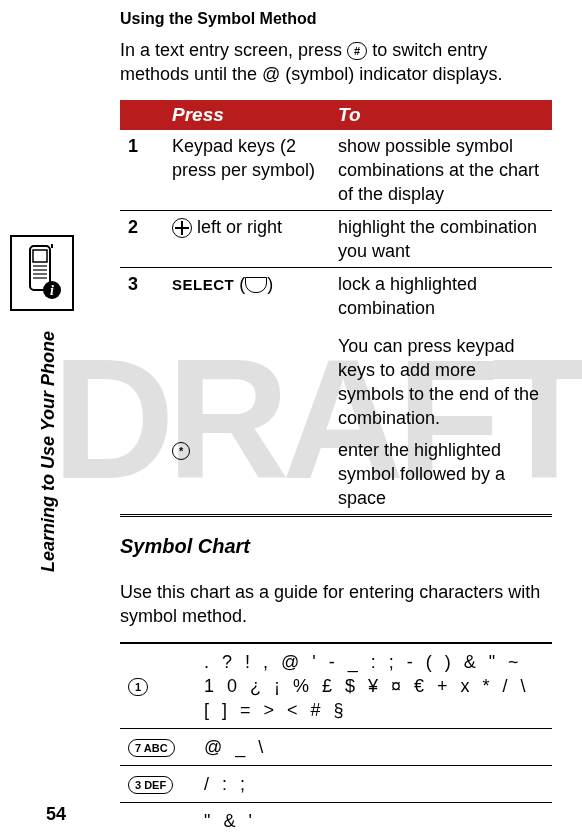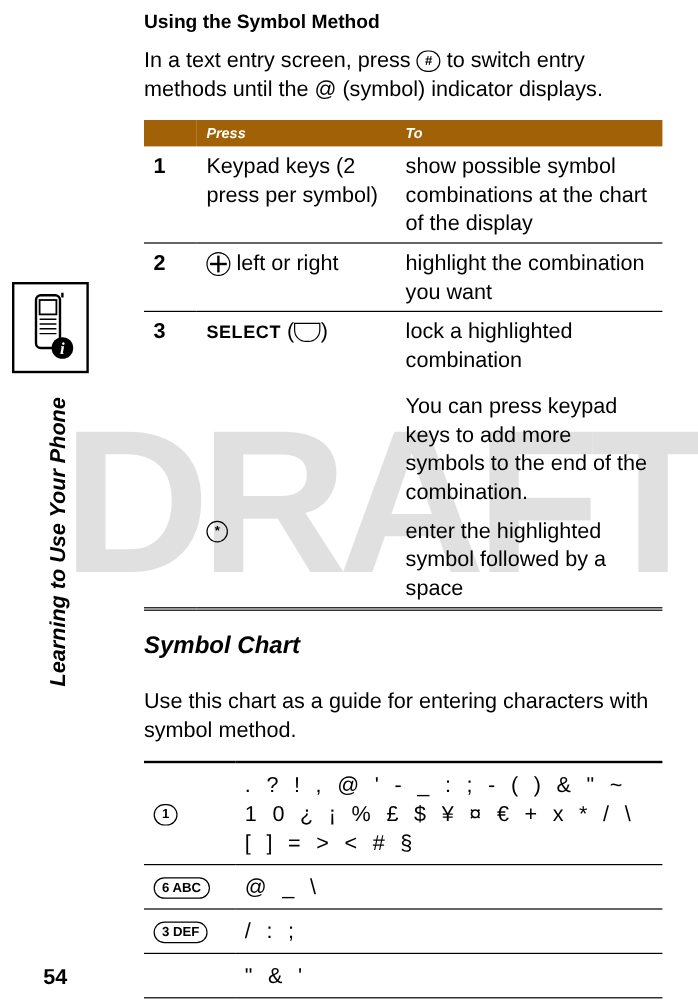--- a/index.html
+++ b/index.html
@@ -50,27 +50,27 @@
     line-height: 16px;
     vertical-align: middle;
     font-weight: bold;
   }
   table.instr {
     border-collapse: collapse;
     width: 100%;
     font-size: 18px;
   }
   table.instr th {
-    background: #a16207;
+    background: #b91c1c;
     color: #fff;
     text-align: left;
     padding: 4px 8px;
     font-style: italic;
     font-weight: bold;
-    font-size: 12px;
+    font-size: 19px;
   }
   table.instr td {
     padding: 4px 8px;
     vertical-align: top;
     line-height: 24px;
   }
   table.instr tr.ruled td {
     border-bottom: 1px solid #000;
   }
   table.instr tr.end td {
@@ -120,21 +120,21 @@
   }
   table.symchart td {
     padding: 6px 8px;
     vertical-align: middle;
     line-height: 24px;
   }
   table.symchart tr { border-bottom: 1px solid #000; }
   table.symchart tr:first-child { border-top: 2px solid #000; }
   .pagenum {
     position: absolute;
-    left: 36px;
+    left: 46px;
     bottom: 12px;
     font-weight: bold;
     font-size: 18px;
   }
   .dpad-icon {
     display: inline-block;
     width: 18px;
     height: 18px;
     border: 1.5px solid #000;
     border-radius: 50%;
@@ -240,21 +240,21 @@
   <h3 class="sub">Symbol Chart</h3>
   <p class="body">Use this chart as a guide for entering characters with symbol method.</p>
 
   <table class="symchart">
     <tbody>
         <tr>
       <td style="width:60px;"><span class="key-oval">1</span></td>
       <td class="chars">. ? ! , @ ' - _ : ; - ( ) &amp; " ~ 1 0 ¿ ¡ % £ $ ¥ ¤ € + x * / \ [ ] = &gt; &lt; # §</td>
     </tr>
     <tr>
-      <td><span class="key-oval">6 ABC</span></td>
+      <td><span class="key-oval">7 ABC</span></td>
       <td class="chars">@  _  \</td>
     </tr>
     <tr>
       <td><span class="key-oval">3 DEF</span></td>
       <td class="chars">/  :  ;</td>
     </tr>
     <tr>
       <td></td>
       <td class="chars">"  &amp;  '</td>
     </tr>

